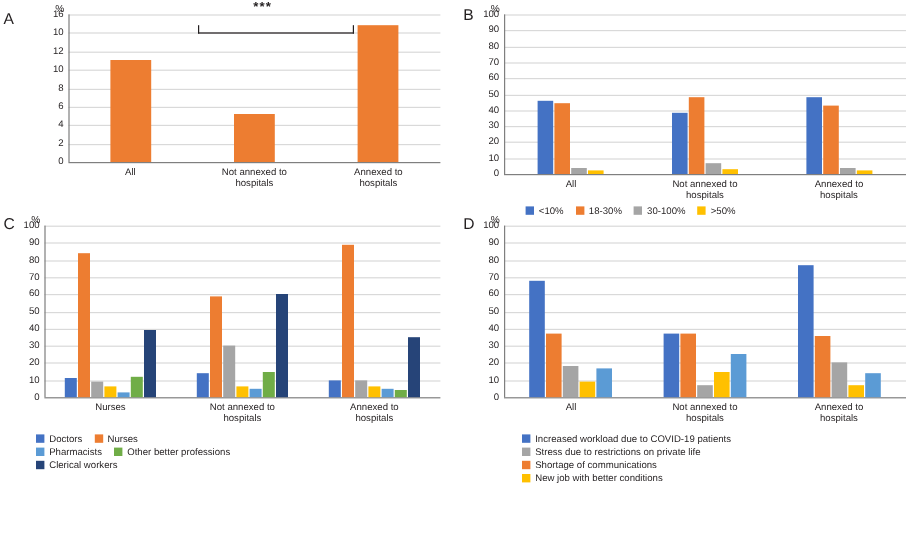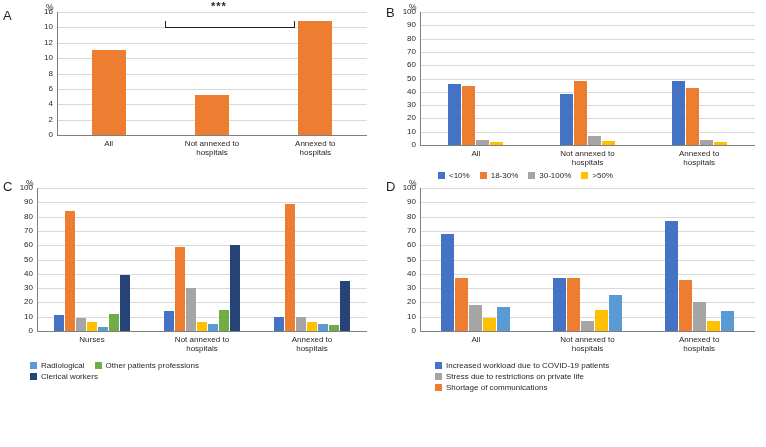--- a/index.html
+++ b/index.html
@@ -251,26 +251,36 @@
         <div class="bar" title="Other medical professions — Annexed to hospitals: 4%" style="left: 292px; width: 10px; height: 5.72px; background: rgb(112, 173, 71);"></div>
         <div class="bar" title="Clerical workers — Annexed to hospitals: 35%" style="left: 303px; width: 10px; height: 50.05px; background: rgb(38, 68, 120);"></div>
       </div>
       <div class="xlabel" style="left: 0px; width: 110px; top: 147px;">Nurses</div>
       <div class="xlabel" style="left: 110px; width: 110px; top: 147px;">Not annexed to<br>hospitals</div>
       <div class="xlabel" style="left: 220px; width: 110px; top: 147px;">Annexed to<br>hospitals</div>
     </div>
   <div class="legend" id="legendC" style="left:30px;top:186px;width:350px;">
       <div class="legend-row">
         <div class="legend-item">
+          <span class="swatch" style="background: rgb(68, 114, 196);"></span>
+          <span class="legend-label">Doctors</span>
+        </div>
+        <div class="legend-item">
+          <span class="swatch" style="background: rgb(237, 125, 49);"></span>
+          <span class="legend-label">Nurses</span>
+        </div>
+      </div>
+      <div class="legend-row">
+        <div class="legend-item">
           <span class="swatch" style="background: rgb(91, 155, 213);"></span>
-          <span class="legend-label">Radiological</span>
+          <span class="legend-label">Pharmacists</span>
         </div>
         <div class="legend-item">
           <span class="swatch" style="background: rgb(112, 173, 71);"></span>
-          <span class="legend-label">Other patients professions</span>
+          <span class="legend-label">Other better professions</span>
         </div>
       </div>
       <div class="legend-row">
         <div class="legend-item">
           <span class="swatch" style="background: rgb(38, 68, 120);"></span>
           <span class="legend-label">Clerical workers</span>
         </div>
       </div>
     </div>
 </div>
@@ -337,14 +347,20 @@
           <span class="swatch" style="background: rgb(165, 165, 165);"></span>
           <span class="legend-label">Stress due to restrictions on private life</span>
         </div>
       </div>
       <div class="legend-row">
         <div class="legend-item">
           <span class="swatch" style="background: rgb(237, 125, 49);"></span>
           <span class="legend-label">Shortage of communications</span>
         </div>
       </div>
+      <div class="legend-row">
+        <div class="legend-item">
+          <span class="swatch" style="background: rgb(255, 192, 0);"></span>
+          <span class="legend-label">New job with better conditions</span>
+        </div>
+      </div>
     </div>
 </div>
 
 </body></html>

